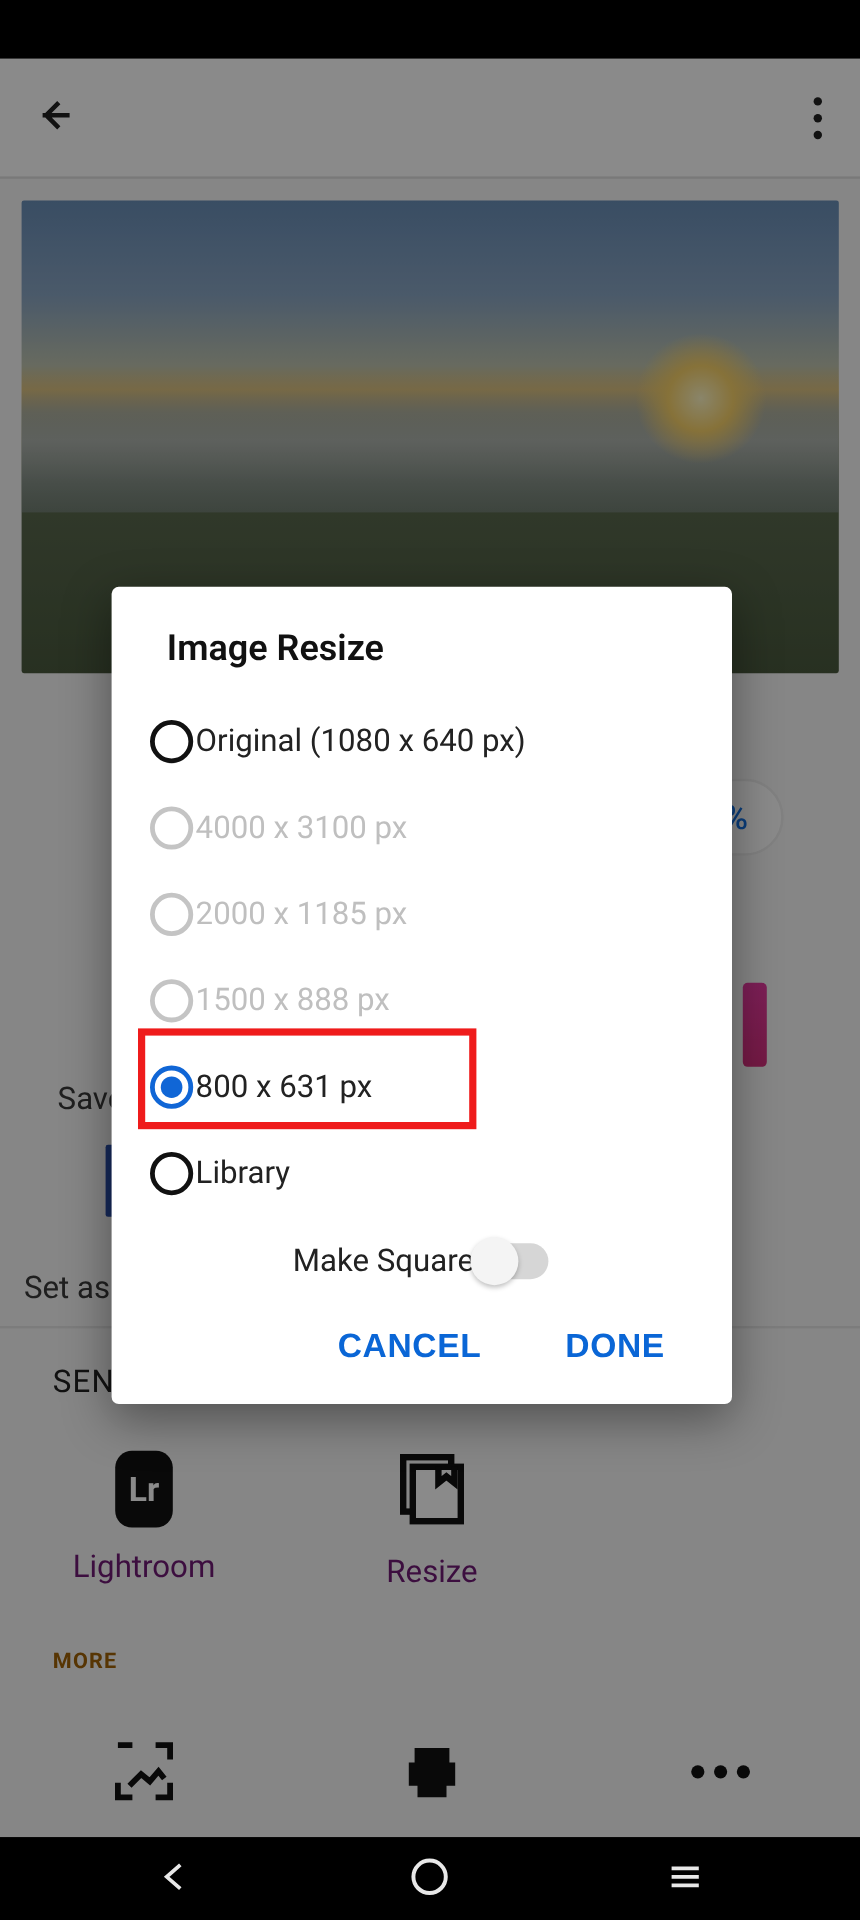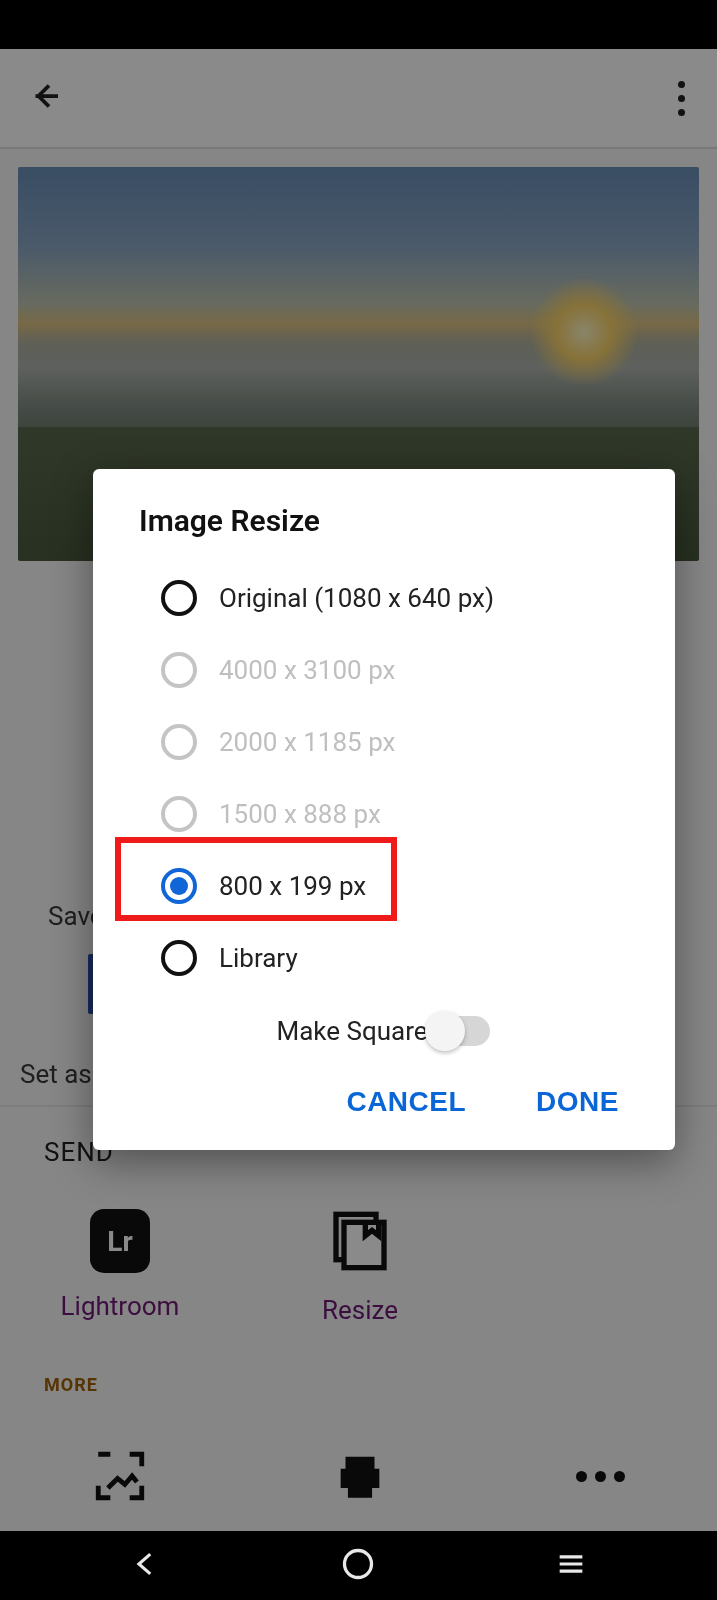--- a/index.html
+++ b/index.html
@@ -19,37 +19,37 @@
     background: radial-gradient(circle, #fff6c4 0%, #f8d26a 35%, rgba(248,210,106,0) 70%); }
   .photo .cloud1 { position: absolute; left: 0; top: 140px; right: 0; height: 120px;
     background: linear-gradient(to bottom, rgba(230,230,240,0) 0%, rgba(200,205,215,0.6) 50%, rgba(150,160,170,0.4) 100%); }
   .percent-chip { position: absolute; right: 64px; top: 600px; width: 80px; height: 64px; background: #fff; border: 2px solid #eee; border-radius: 32px; display: flex; align-items: center; justify-content: center; color: #1473e6; font-size: 28px; font-weight: 500; }
   .save-label { position: absolute; left: 48px; top: 852px; color: #3a3a3a; font-size: 26px; }
   .setas-label { position: absolute; left: 20px; top: 1010px; color: #3a3a3a; font-size: 26px; }
   .section-divider { position: absolute; left: 0; right: 0; top: 1056px; height: 2px; background: #e5e5e5; }
   .section-send { position: absolute; left: 44px; top: 1088px; color: #222; font-size: 26px; font-weight: 400; letter-spacing: 1px; text-align: center; }
   .send-row { position: absolute; left: 0; right: 0; top: 1160px; height: 160px; display: flex; }
   .send-item { flex: 0 0 240px; display: flex; flex-direction: column; align-items: center; gap: 18px; }
-  .lr-icon { width: 60px; height: 64px; background: #111; border-radius: 14px; display: flex; align-items: center; justify-content: center; color: #fff; font-weight: 700; font-size: 28px; }
+  .lr-icon { width: 48px; height: 64px; background: #111; border-radius: 14px; display: flex; align-items: center; justify-content: center; color: #fff; font-weight: 700; font-size: 28px; }
   .lib-icon svg { width: 64px; height: 64px; stroke: #111; fill: none; stroke-width: 4; }
   .send-item .lbl { color: #701a75; font-size: 26px; }
   .section-more { position: absolute; left: 44px; top: 1325px; color: #a16207; font-size: 18px; font-weight: 700; letter-spacing: 1px; }
   .more-row { position: absolute; left: 0; right: 0; top: 1398px; height: 90px; display: flex; }
   .more-item { flex: 0 0 240px; display: flex; flex-direction: column; align-items: center; }
   .wall-icon svg, .print-icon svg { width: 58px; height: 58px; }
   .dots3 { display: flex; gap: 8px; align-items: center; height: 58px; }
   .dots3 span { width: 11px; height: 11px; border-radius: 50%; background: #111; }
   .pink-strip { position: absolute; right: 78px; top: 770px; width: 20px; height: 70px; background: linear-gradient(#e63aa0,#d6307e); border-radius: 4px; }
   .blue-strip { position: absolute; left: 88px; top: 905px; width: 10px; height: 60px; background: #2a4ea8; border-radius: 2px; }
   
   .scrim { position: absolute; inset: 0; background: rgba(0,0,0,0.46); }
   
-  .dialog { position: absolute; left: 93px; top: 420px; width: 582px; background: #fff; border-radius: 6px; box-shadow: 0 12px 40px rgba(0,0,0,0.4); padding: 34px 0 18px 0; }
+  .dialog { position: absolute; left: 93px; top: 440px; width: 517px; background: #fff; border-radius: 6px; box-shadow: 0 12px 40px rgba(0,0,0,0.4); padding: 34px 0 18px 0; }
   .dlg-title { font-size: 30px; font-weight: 600; color: #111; padding: 0 0 24px 46px; }
-  .opt { display: flex; align-items: center; gap: 22px; padding: 14px 0 14px 68px; height: 72px; }
+  .opt { display: flex; align-items: center; gap: 2px; padding: 14px 0 14px 32px; height: 72px; }
   .radio-outline { width: 36px; height: 36px; border-radius: 50%; border: 4px solid #111; flex-shrink: 0; }
   .radio-outline.grey { border-color: #c4c4c4; }
   .radio-selected { width: 36px; height: 36px; border-radius: 50%; border: 4px solid #1066d6; display: flex; align-items: center; justify-content: center; flex-shrink: 0; }
   .radio-selected .dot { width: 18px; height: 18px; border-radius: 50%; background: #1066d6; }
   .opt-label { font-size: 26px; color: #222; }
   .opt-label.grey { color: #bfbfbf; }
   .highlight-box { position: absolute; left: 22px; top: 368px; width: 282px; height: 84px; border: 6px solid #ef1b1b; pointer-events: none; }
   .square-row { display: flex; align-items: center; justify-content: center; padding: 22px 48px 10px 46px; }
   .square-label { font-size: 26px; color: #222; }
   .toggle { width: 62px; height: 30px; background: #d6d6d6; border-radius: 15px; position: relative; }
@@ -157,21 +157,21 @@
       <div class="opt-label grey">2000 x 1185 px</div>
     </div>
     <div class="opt">
       <div class="radio-outline grey"></div>
       <div class="opt-label grey">1500 x 888 px</div>
     </div>
     <div class="opt">
       <div class="radio-selected">
           <div class="dot"></div>
         </div>
-      <div class="opt-label">800 x 199 px</div>
+      <div class="opt-label">800 x 631 px</div>
     </div>
     <div class="opt">
       <div class="radio-outline"></div>
       <div class="opt-label">Library</div>
     </div>
 
     <div class="highlight-box"></div>
 
     <div class="square-row">
       <div class="square-label">Make Square</div>

